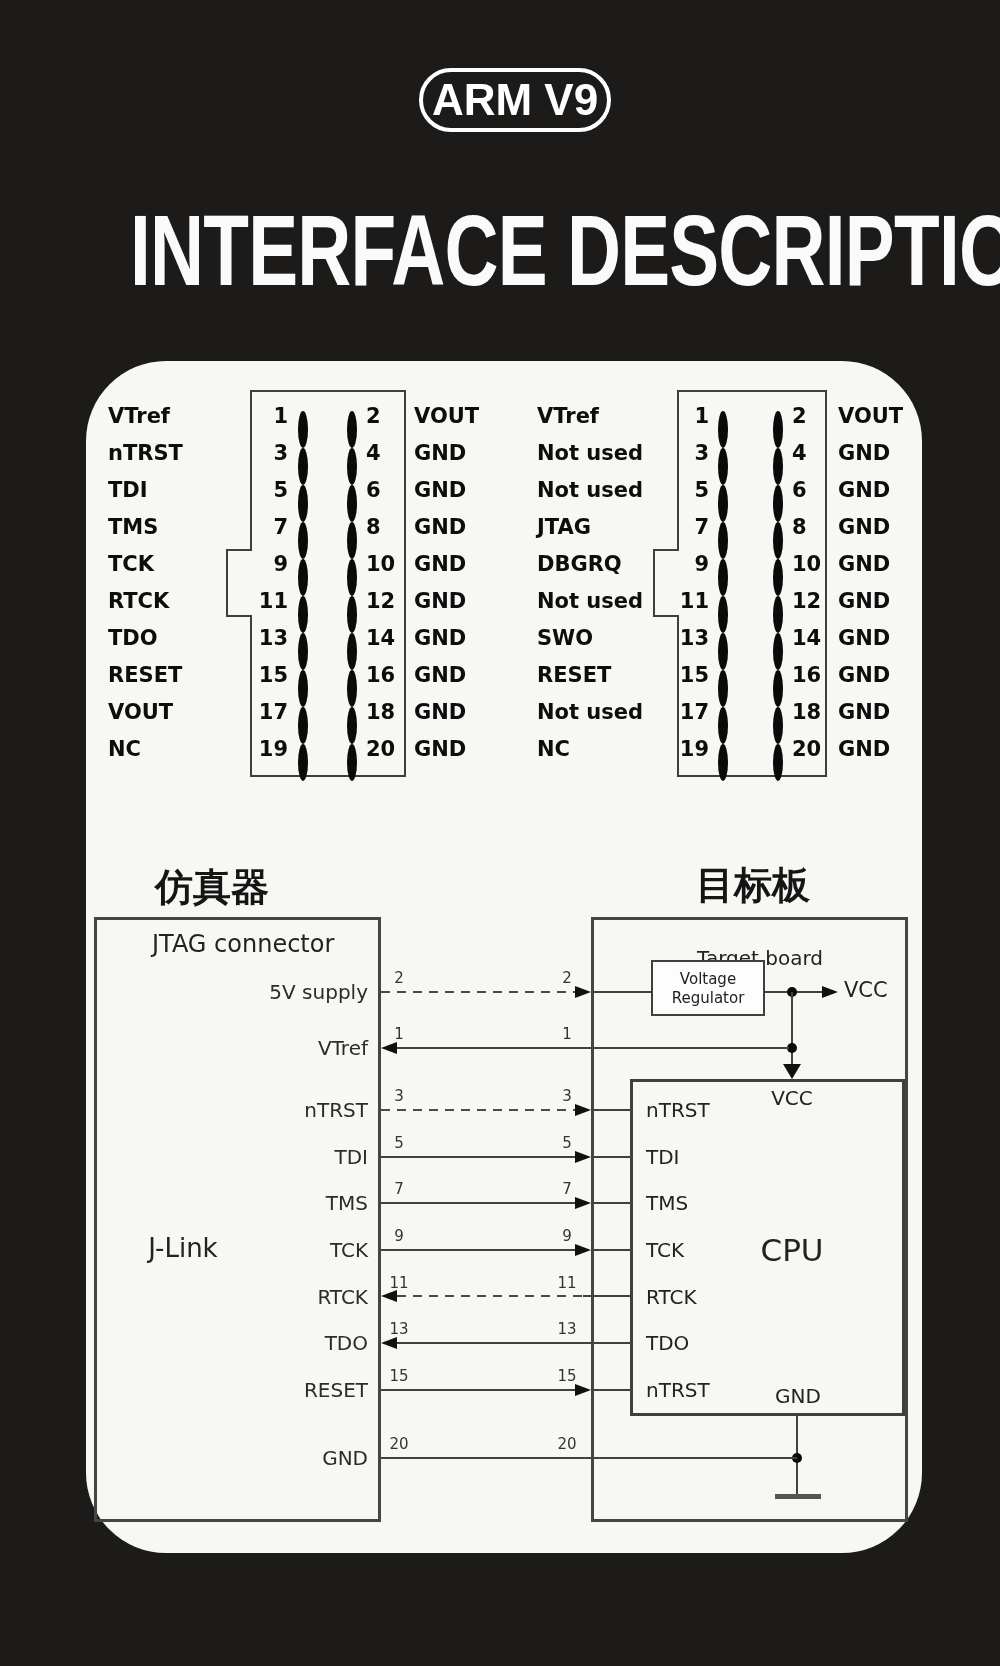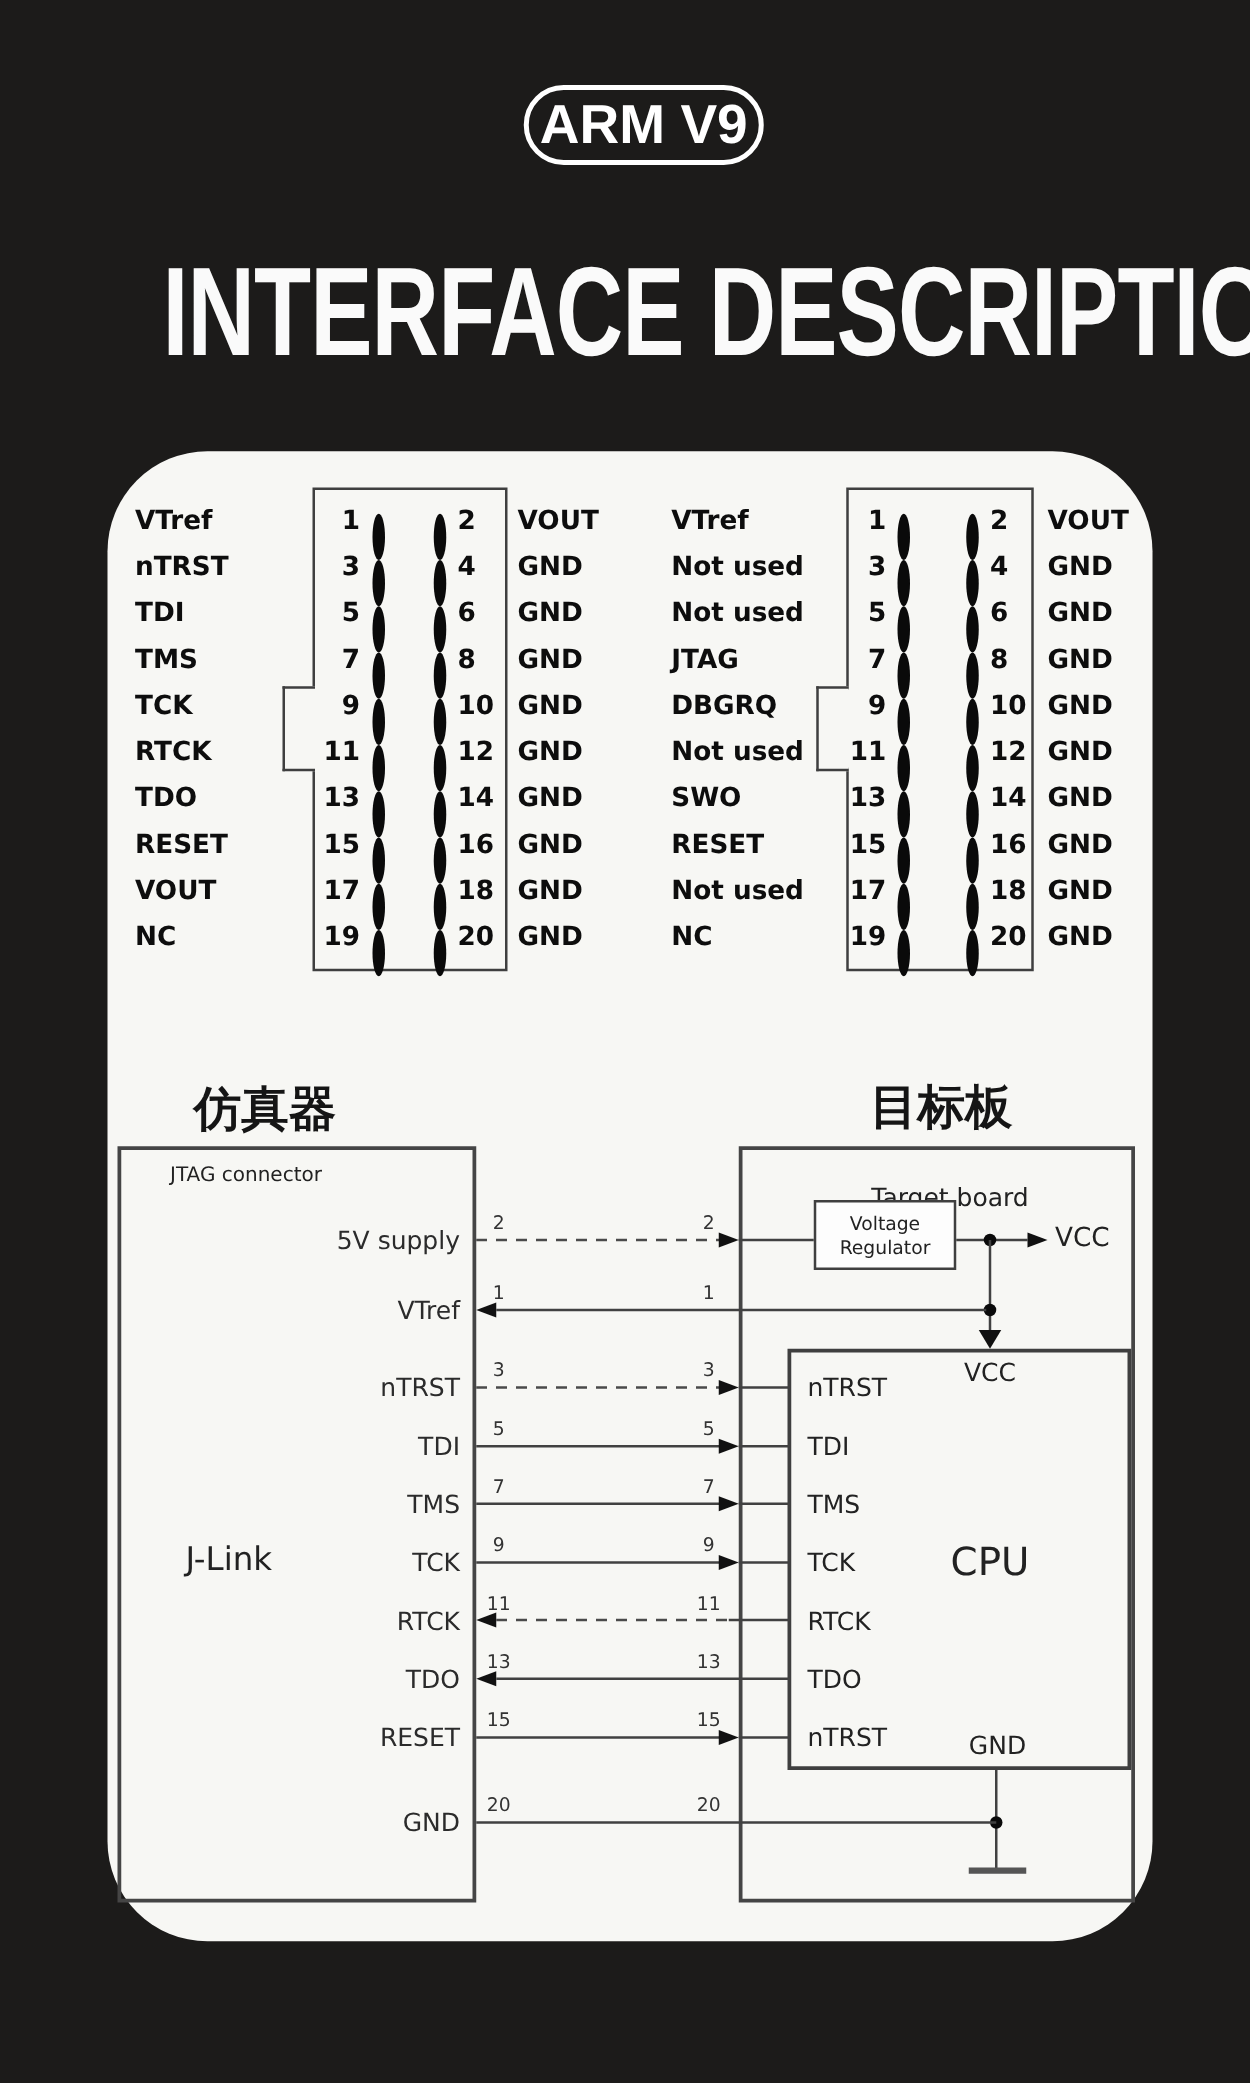--- a/index.html
+++ b/index.html
@@ -234,21 +234,21 @@
         <span class="rlab">GND</span>
       </div>
   </div>
 
   <div class="abs hdr" style="left:663px;top:862px;width:180px;">目标板</div>
   <div class="abs hdr" style="left:122px;top:864px;width:180px;">仿真器</div>
 
   <div class="abs dbox" style="left:94px;top:917px;width:287px;height:605px;"></div>
   <div class="abs dbox" style="left:591px;top:917px;width:317px;height:605px;"></div>
 
-  <div class="abs dtext" style="left:136px;top:930px;font-size:16px;">JTAG connector</div>
+  <div class="abs dtext" style="left:152px;top:930px;font-size:24px;">JTAG connector</div>
   <div class="abs dtext" style="left:660px;top:928px;width:200px;text-align:center;font-size:20px;margin-top:18px;">Target board</div>
   <div class="abs dtext" style="left:108px;top:1233px;width:150px;text-align:center;font-size:26px;">J-Link</div>
 
   <div class="abs dbox2" style="left:651px;top:960px;width:114px;height:56px;text-align:center;font-size:15px;line-height:19px;padding-top:8px;color:#222;">
     <div>Voltage</div>
     <div>Regulator</div>
   </div>
   <div class="abs hline" style="left:765px;top:991px;width:57px;"></div>
   <div class="abs arr-r" style="left:822px;top:986px;"></div>
   <div class="abs dtext" style="left:844px;top:978px;font-size:21px;">VCC</div>

